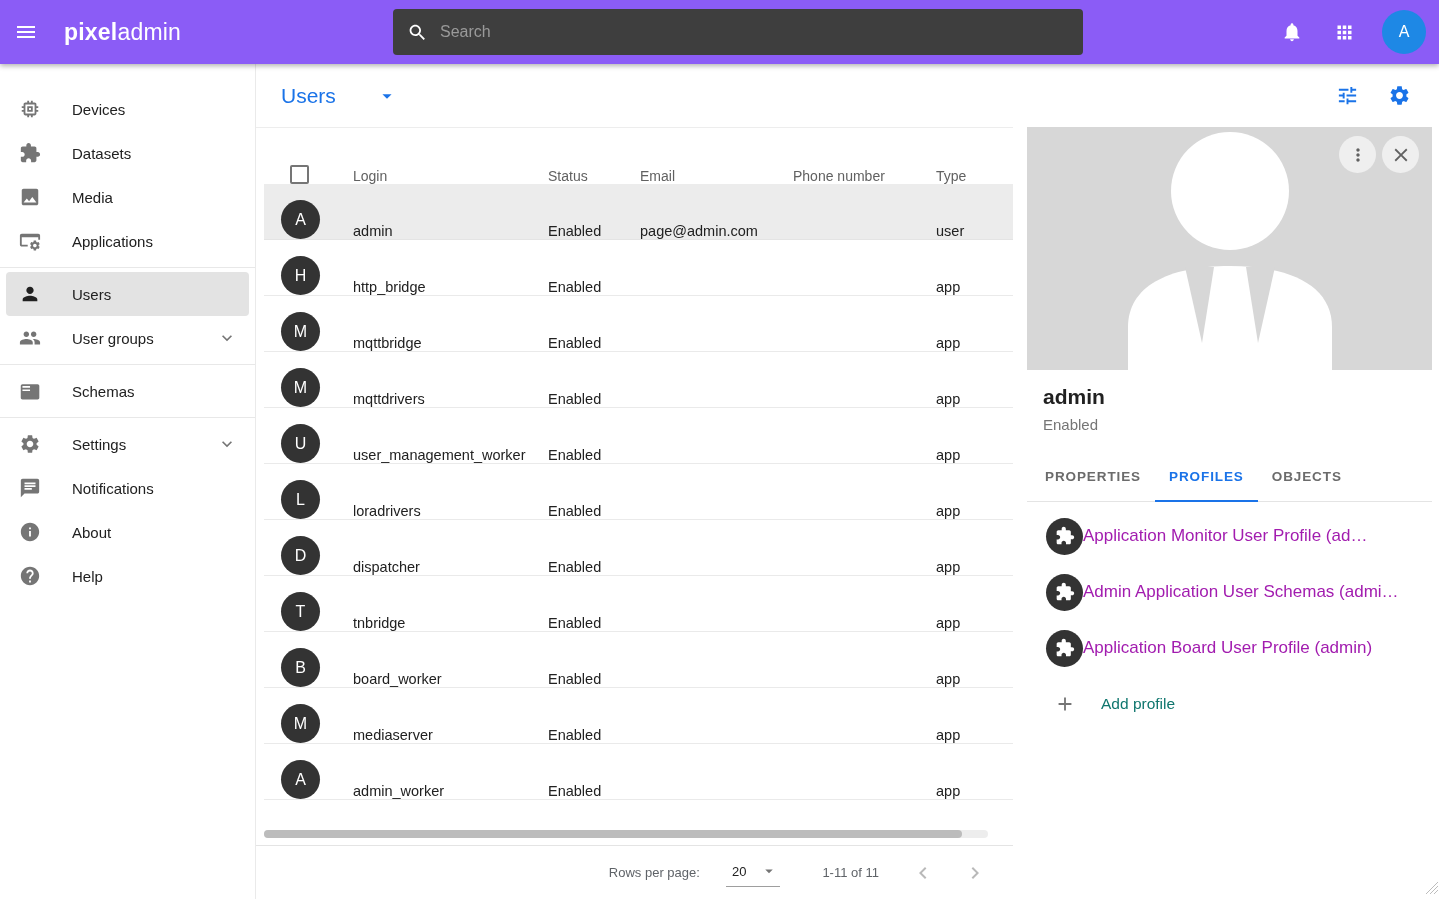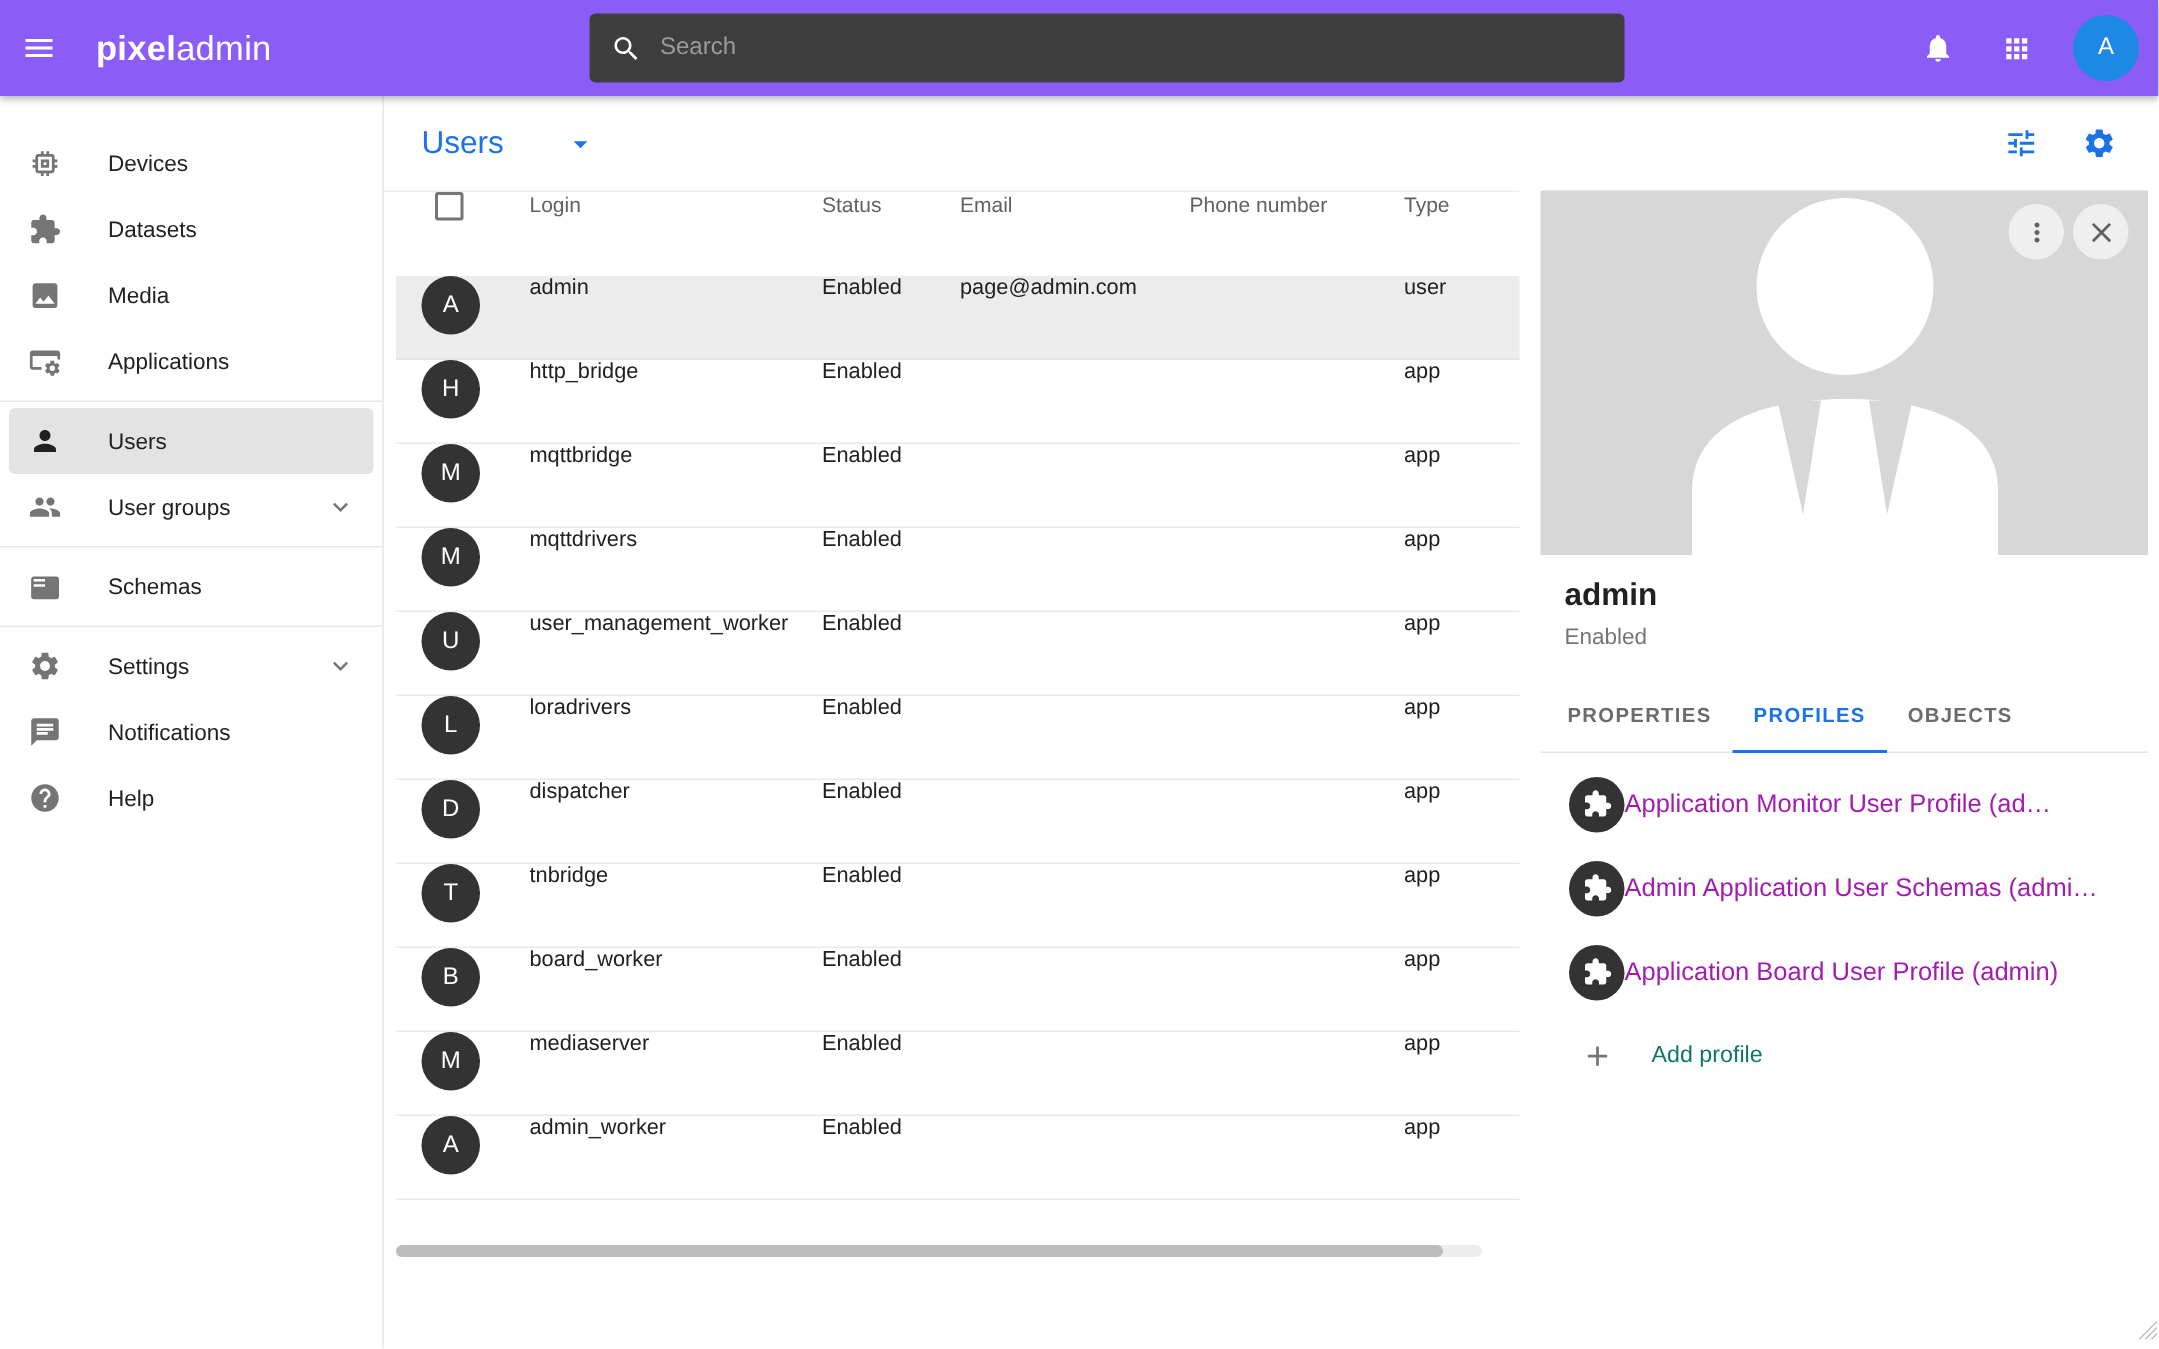--- a/index.html
+++ b/index.html
@@ -50,21 +50,21 @@
                  color:#1a73e8; }
   .view-select .view-title { font-size:21px; font-weight:500; color:#1a73e8; }
   .view-select svg { margin-left:40px; }
   .header-actions { margin-left:auto; display:flex; align-items:center; gap:26px; }
   .header-actions .icon-btn { color:#1a73e8; width:26px; height:26px; }
 
   
   .table-card { position:absolute; left:256px; top:127px; width:757px; bottom:0; background:#fff;
                 border-top:1px solid #ededed; }
   .table { margin-left:8px; width:749px; }
-  .trow { display:flex; align-items:flex-start; height:56px; border-bottom:1px solid #eaeaea;
+  .trow { display:flex; align-items:flex-end; height:56px; border-bottom:1px solid #eaeaea;
           font-size:14.5px; cursor:pointer; }
   .trow.thead { color:#616161; font-size:14px; cursor:default; border-bottom:none; }
   .trow.selected { background:#ececec; border-bottom-color:#e4e4e4; }
   .c1 { width:89px; display:flex; align-items:center; }
   .c2 { width:195px; } .c3 { width:92px; } .c4 { width:153px; } .c5 { width:143px; } .c6 { flex:1; }
   .checkbox { width:19px; height:19px; border:2px solid #757575; border-radius:2px;
               margin-left:26px; background:#fff; cursor:pointer; }
   .row-avatar { width:39px; height:39px; border-radius:50%; background:#333; color:#fff;
                 font-size:16px; display:flex; align-items:center; justify-content:center;
                 margin-left:17px; }
@@ -231,20 +231,28 @@
       <span class="s-ic">
           <svg width="22" height="22" viewBox="0 0 24 24" fill="currentColor">
             <path d="M20 2H4c-1.1 0-1.99.9-1.99 2L2 22l4-4h14c1.1 0 2-.9 2-2V4c0-1.1-.9-2-2-2zM6 9h12v2H6V9zm8 5H6v-2h8v2zm4-6H6V6h12v2z"></path>
           </svg>
         </span>
       <span class="s-label">Notifications</span>
     </div>
     <div class="side-item">
       <span class="s-ic">
           <svg width="22" height="22" viewBox="0 0 24 24" fill="currentColor">
+            <path d="M12 2C6.48 2 2 6.48 2 12s4.48 10 10 10 10-4.48 10-10S17.52 2 12 2zm1 15h-2v-6h2v6zm0-8h-2V7h2v2z"></path>
+          </svg>
+        </span>
+      <span class="s-label">About</span>
+    </div>
+    <div class="side-item">
+      <span class="s-ic">
+          <svg width="22" height="22" viewBox="0 0 24 24" fill="currentColor">
             <path d="M12 2C6.48 2 2 6.48 2 12s4.48 10 10 10 10-4.48 10-10S17.52 2 12 2zm1 17h-2v-2h2v2zm2.07-7.75l-.9.92C13.45 12.9 13 13.5 13 15h-2v-.5c0-1.1.45-2.1 1.17-2.83l1.24-1.26c.37-.36.59-.86.59-1.41 0-1.1-.9-2-2-2s-2 .9-2 2H8c0-2.21 1.79-4 4-4s4 1.79 4 4c0 .88-.36 1.68-.93 2.25z"></path>
           </svg>
         </span>
       <span class="s-label">Help</span>
     </div>
   </nav>
 
   <div class="content-header">
     <button class="view-select">
       <span class="view-title">Users</span>
@@ -410,20 +418,42 @@
         <div class="c4"></div>
         <div class="c5"></div>
         <div class="c6">app</div>
       </div>
     </div>
 
     <div class="hscrollbar">
       <div class="thumb"></div>
     </div>
 
+    <div class="pagination">
+      <span>Rows per page:</span>
+      <button class="rpp-select">
+        <span>20</span>
+        <svg width="18" height="18" viewBox="0 0 24 24" fill="currentColor">
+            <path d="M7 10l5 5 5-5z"></path>
+          </svg>
+      </button>
+      <span class="range-label">1-11 of 11</span>
+      <span class="page-nav">
+        <button class="icon-btn">
+          <svg width="24" height="24" viewBox="0 0 24 24" fill="currentColor">
+              <path d="M15.41 7.41L14 6l-6 6 6 6 1.41-1.41L10.83 12z"></path>
+            </svg>
+        </button>
+        <button class="icon-btn">
+          <svg width="24" height="24" viewBox="0 0 24 24" fill="currentColor">
+              <path d="M10 6L8.59 7.41 13.17 12l-4.58 4.59L10 18l6-6z"></path>
+            </svg>
+        </button>
+      </span>
+    </div>
   </div>
 
   <aside class="detail">
     <div class="detail-image">
       <svg class="silhouette" width="405" height="243" viewBox="0 0 405 243">
         <circle cx="203" cy="64" r="59" fill="#ffffff"></circle>
         <path d="M101 243 L101 200 C101 160 140 139 203 139 C266 139 305 160 305 200 L305 243 Z" fill="#ffffff"></path>
         <path d="M158 140 L187 140 L175 216 Z" fill="#d7d7d7"></path>
         <path d="M219 140 L248 140 L231 216 Z" fill="#d7d7d7"></path>
       </svg>

